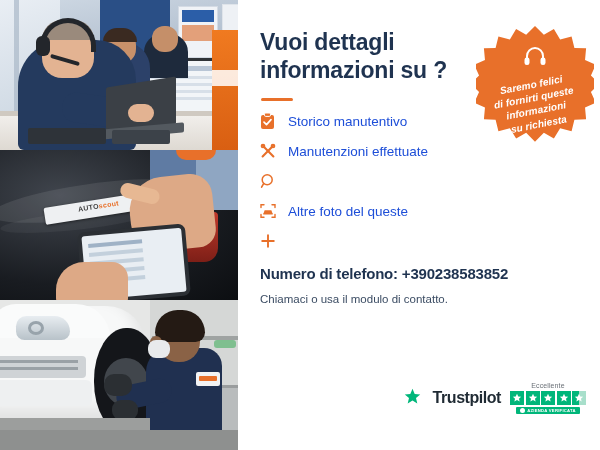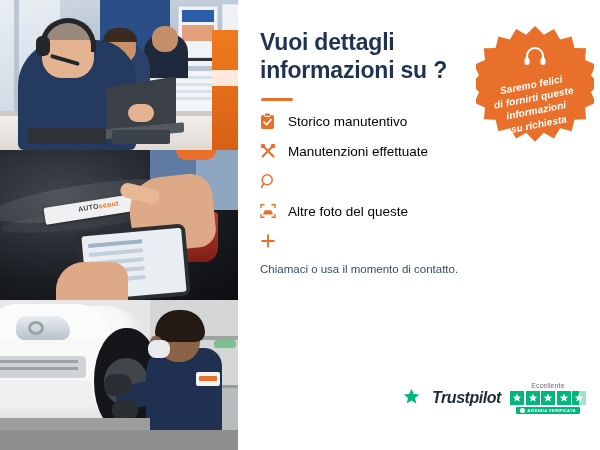--- a/index.html
+++ b/index.html
@@ -109,39 +109,39 @@
 
   
   .panel{flex:1;position:relative;background:#ffffff;padding:28px 22px 0 22px;box-sizing:border-box;}
   .headline{font-size:23px;line-height:1.22;font-weight:bold;color:#1f3350;letter-spacing:-.2px;margin:0;max-width:215px;}
   .rule{width:32px;height:3px;background:#e8702a;margin:14px 0 10px 1px;border-radius:2px;}
 
   .feature-list{list-style:none;margin:0;padding:0;}
   .feature{display:flex;align-items:center;margin-bottom:10px;}
   .feature .ico{width:22px;height:20px;flex:none;display:flex;align-items:center;justify-content:flex-start;}
   .feature .ico svg{display:block;}
-  .feature .txt{font-size:13.5px;color:#000000;margin-left:6px;white-space:nowrap;}
+  .feature .txt{font-size:13.5px;color:#1d4ed8;margin-left:6px;white-space:nowrap;}
 
   .phone{margin-top:14px;font-size:15px;font-weight:bold;color:#1f3350;letter-spacing:-.2px;}
   .sub{margin-top:9px;font-size:11.5px;line-height:1.55;color:#3b4c63;}
   .sub span{display:block;}
 
   
   .badge{position:absolute;right:6px;top:26px;width:118px;height:118px;}
   .badge .star{position:absolute;inset:0;background:#e8702a;
     clip-path:polygon(50% 0%,57.5% 7.5%,66% 2.6%,71.3% 11.4%,81% 8.9%,83.4% 18.6%,93.3% 18.9%,92.4% 28.9%,101.5% 32.9%,97.4% 42%,104.5% 49%,97.4% 56%,101.5% 65.1%,92.4% 69.1%,93.3% 79.1%,83.4% 79.4%,81% 89.1%,71.3% 86.6%,66% 95.4%,57.5% 90.5%,50% 98%,42.5% 90.5%,34% 95.4%,28.7% 86.6%,19% 89.1%,16.6% 79.4%,6.7% 79.1%,7.6% 69.1%,-1.5% 65.1%,2.6% 56%,-4.5% 49%,2.6% 42%,-1.5% 32.9%,7.6% 28.9%,6.7% 18.9%,16.6% 18.6%,19% 8.9%,28.7% 11.4%,34% 2.6%,42.5% 7.5%);}
   .badge .hs{position:absolute;left:50%;top:20px;transform:translateX(-50%);}
   .badge .btext{position:absolute;left:50%;top:52px;transform:translate(-50%,0) rotate(-11deg);
     width:104px;text-align:center;color:#fff;font-size:10px;font-weight:bold;line-height:1.32;
     font-style:italic;letter-spacing:.1px;}
   .badge .btext span{display:block;}
 
   
   .tp{position:absolute;right:14px;bottom:36px;display:flex;align-items:center;gap:9px;}
-  .tp-logo{display:flex;align-items:center;gap:12px;font-style:italic;}
+  .tp-logo{display:flex;align-items:center;gap:12px;}
   .tp-logo .name{font-size:16px;font-weight:bold;color:#1f2a33;letter-spacing:-.45px;}
   .tp-right{display:flex;flex-direction:column;align-items:center;}
   .tp-rating{font-size:7px;color:#6a7077;letter-spacing:.1px;margin-bottom:2px;}
   .tp-stars{display:flex;gap:1.5px;}
   .tp-stars .st{width:14px;height:14px;background:#00b67a;display:flex;align-items:center;justify-content:center;}
   .tp-stars .st.half{background:linear-gradient(90deg,#00b67a 50%,#a8dfcb 50%);}
   .tp-verified{margin-top:2px;display:flex;align-items:center;gap:2px;background:#00b67a;
     padding:1px 4px;border-radius:1px;}
   .tp-verified .vt{font-size:4.2px;color:#fff;font-weight:bold;letter-spacing:.25px;white-space:nowrap;}
   .tp-verified .vc{width:5px;height:5px;border-radius:50%;background:#fff;flex:none;}
@@ -302,23 +302,24 @@
             <g stroke="#e8702a" stroke-width="1.9" stroke-linecap="round">
               <line x1="8" y1="2.2" x2="8" y2="13.8"></line>
               <line x1="2.2" y1="8" x2="13.8" y2="8"></line>
             </g>
           </svg>
         </span>
       </li>
 
     </ul>
 
+    <div class="phone">Numero di telefono: +390238583852</div>
 
     <div class="sub">
-      <span>Chiamaci o usa il momento di contatto.</span>
+      <span>Chiamaci o usa il modulo di contatto.</span>
     </div>
 
     <div class="badge">
       <div class="star"></div>
       <span class="hs">
         <svg width="24" height="20" viewBox="0 0 24 20">
           <path d="M4 13 V10 a8 8 0 0 1 16 0 v3" fill="none" stroke="#fff" stroke-width="2" stroke-linecap="round"></path>
           <rect x="1.5" y="11.5" width="5" height="7.5" rx="2.3" fill="#fff"></rect>
           <rect x="17.5" y="11.5" width="5" height="7.5" rx="2.3" fill="#fff"></rect>
         </svg>

